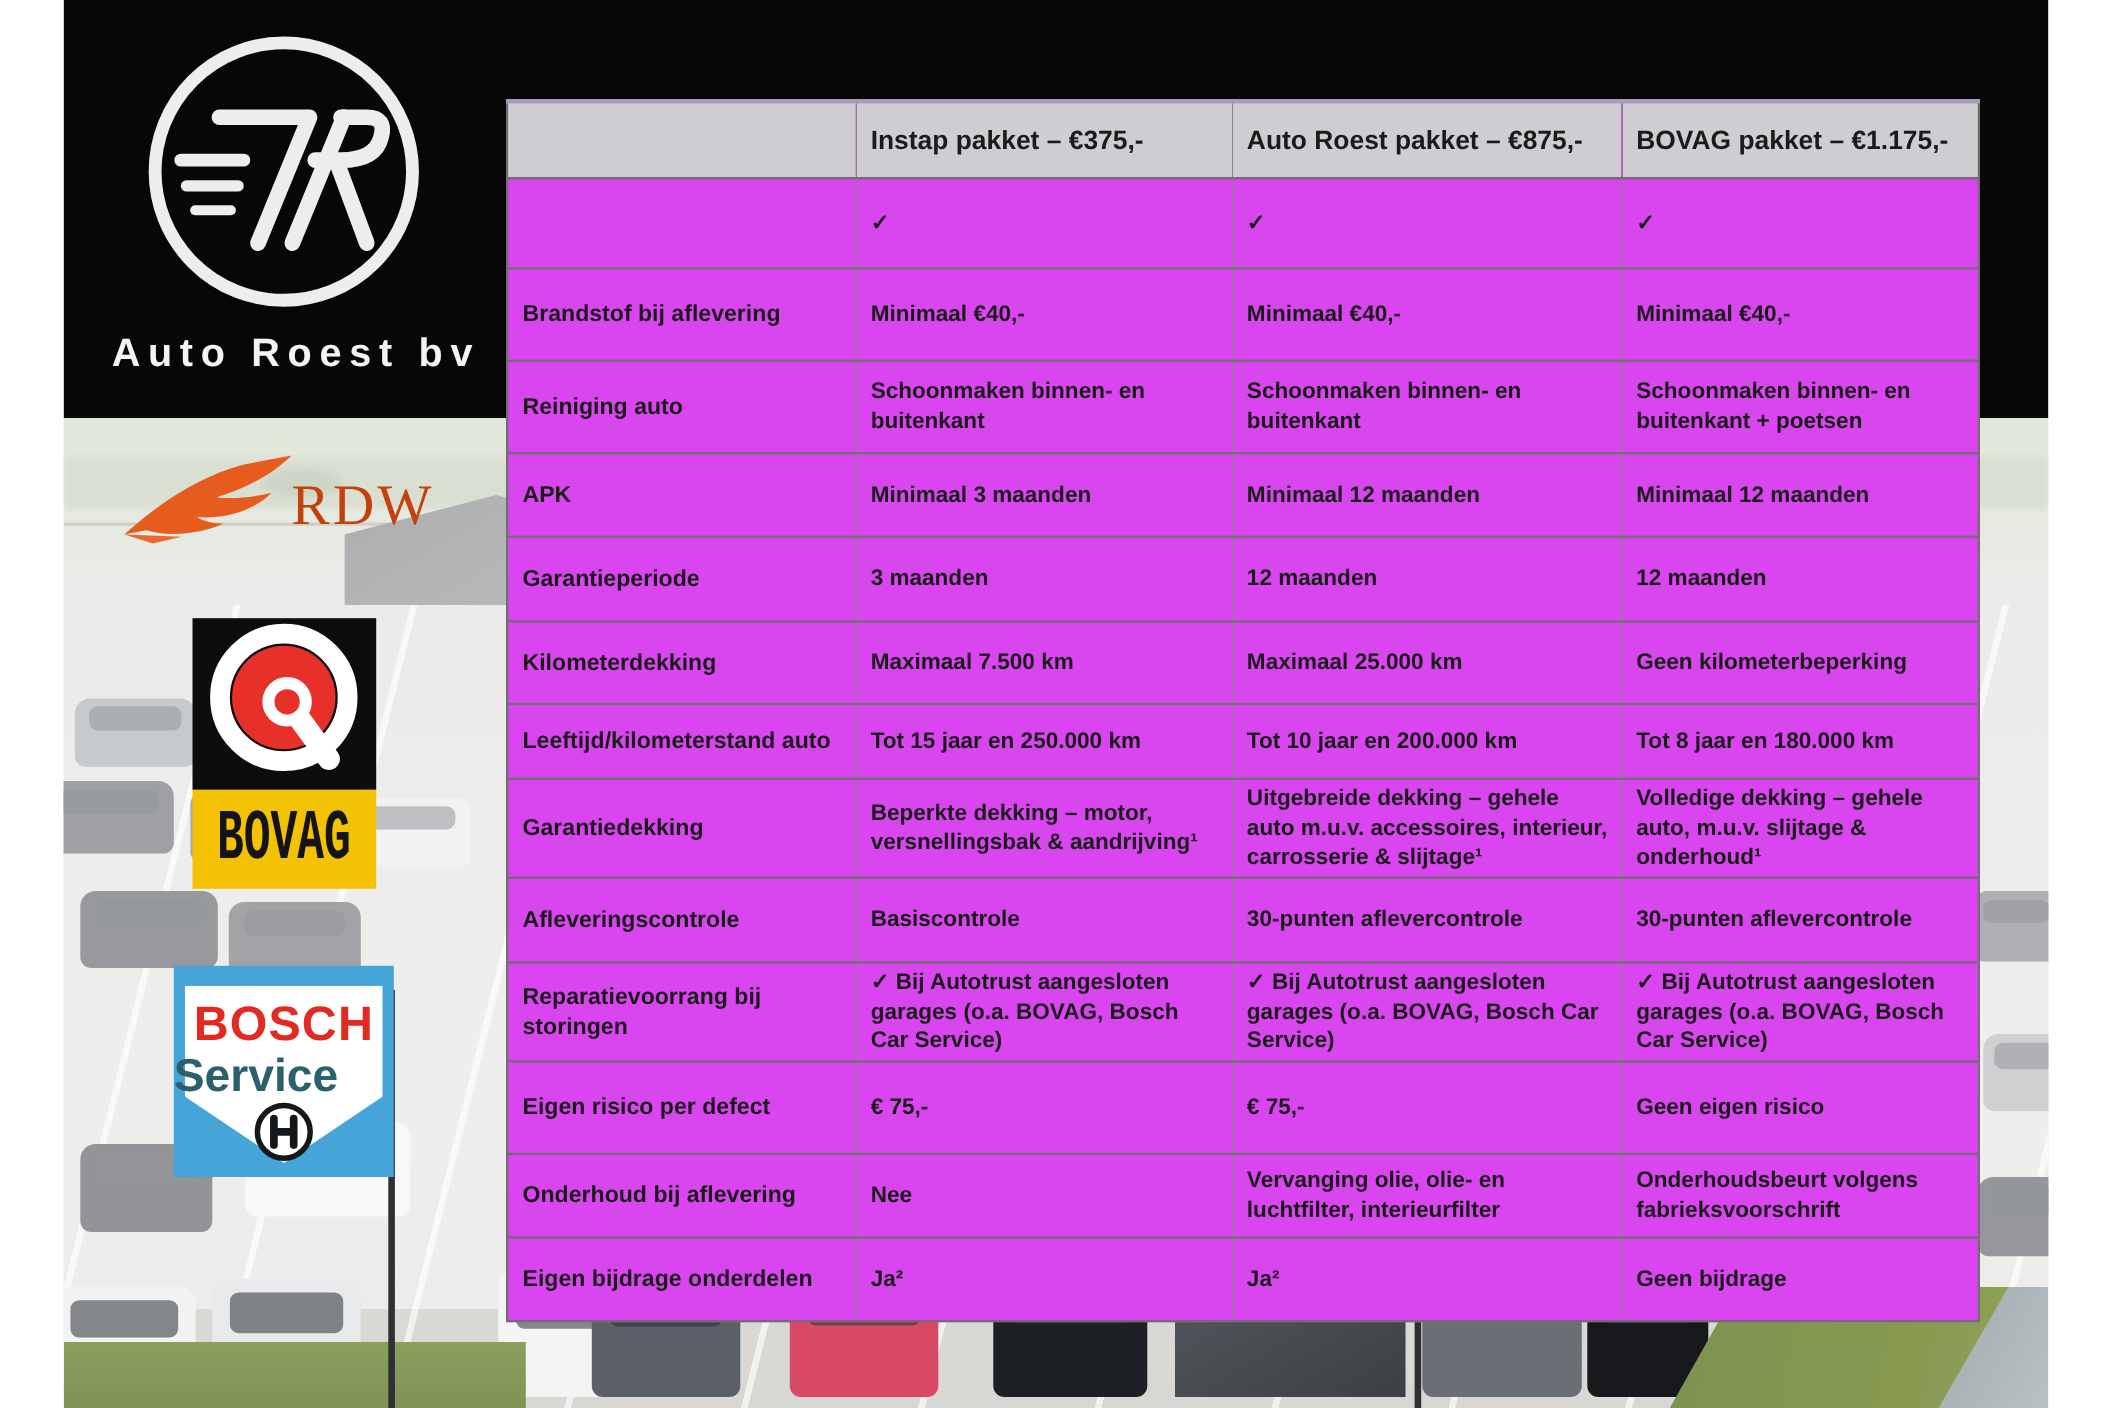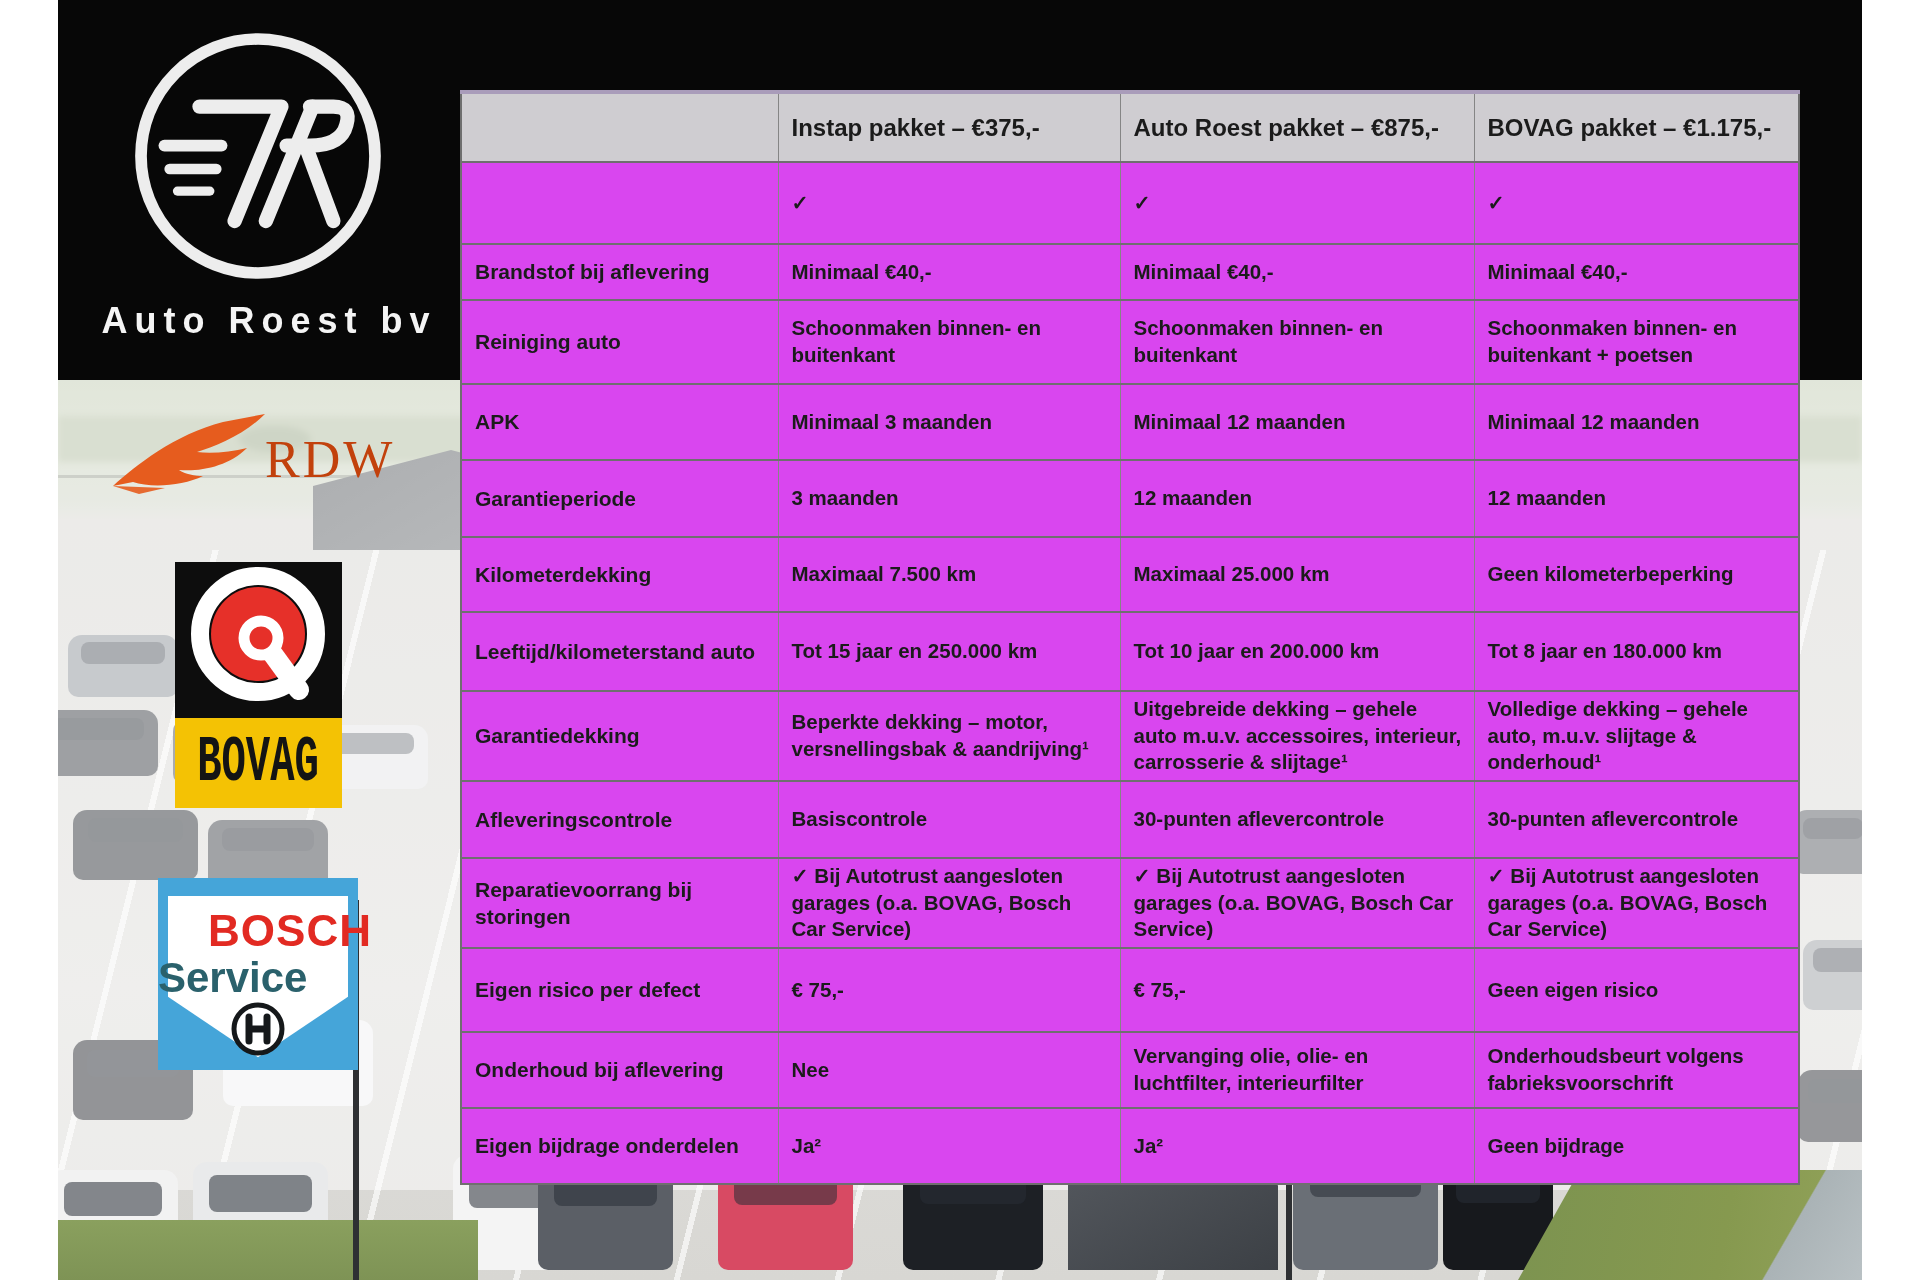--- a/index.html
+++ b/index.html
@@ -57,21 +57,21 @@
   
   .bovag{position:absolute;left:175px;top:562px;width:167px;height:246px;z-index:5;font-family:Liberation Mono, monospace;}
   .bovag-top{position:absolute;left:0;top:0;width:167px;height:156px;background:#0d0d0d;}
   .bovag-band{position:absolute;left:0;top:156px;width:167px;height:90px;background:#f4c204;
     display:flex;align-items:center;justify-content:center;}
   .bovag-word{font-size:52px;font-weight:700;color:#141414;transform:scale(.78,1.25);letter-spacing:0px;}
   
   .bosch{position:absolute;left:158px;top:878px;width:200px;height:192px;background:#45a5d9;z-index:5;}
   .bosch-shield{position:absolute;left:10px;top:18px;width:180px;height:168px;background:#ffffff;
     clip-path:polygon(0 0,100% 0,100% 60%,50% 96%,0 60%);}
-  .bosch-b{position:absolute;left:0;top:28px;width:200px;text-align:center;color:#e22a22;font-size:44px;font-weight:800;letter-spacing:1px;padding-left:32px;}
+  .bosch-b{position:absolute;left:0;top:28px;width:200px;text-align:center;color:#e22a22;font-size:44px;font-weight:800;letter-spacing:1px;}
   .bosch-s{position:absolute;left:0;top:76px;width:200px;color:#2a616c;font-size:42px;font-weight:700;}
   .bosch-sym{position:absolute;left:71px;top:122px;}
   
   .pkg-table{position:absolute;left:460px;top:90px;width:1340px;z-index:10;
     border-collapse:collapse;table-layout:fixed;
     background:#d946ef;
     border:2px solid #6f6f6f;border-top:4px solid #a99cba;}
   .pkg-table th,.pkg-table td{
     border-top:2px solid #6f6f6f;border-bottom:2px solid #6f6f6f;
     border-left:1.5px solid #858585;border-right:1.5px solid #858585;
@@ -194,21 +194,21 @@
         <th>BOVAG pakket – €1.175,-</th>
       </tr>
     </thead>
   <tbody>
       <tr style="height: 82px;">
         <th class="rowlabel"></th>
         <td>✓</td>
         <td>✓</td>
         <td>✓</td>
       </tr>
-      <tr style="height: 56px;">
+      <tr style="height: 84px;">
         <th class="rowlabel">Brandstof bij aflevering</th>
         <td>Minimaal €40,-</td>
         <td>Minimaal €40,-</td>
         <td>Minimaal €40,-</td>
       </tr>
       <tr style="height: 84px;">
         <th class="rowlabel">Reiniging auto</th>
         <td>Schoonmaken binnen- en buitenkant</td>
         <td>Schoonmaken binnen- en buitenkant</td>
         <td>Schoonmaken binnen- en buitenkant + poetsen</td>
@@ -224,21 +224,21 @@
         <td>3 maanden</td>
         <td>12 maanden</td>
         <td>12 maanden</td>
       </tr>
       <tr style="height: 75px;">
         <th class="rowlabel">Kilometerdekking</th>
         <td>Maximaal 7.500 km</td>
         <td>Maximaal 25.000 km</td>
         <td>Geen kilometerbeperking</td>
       </tr>
-      <tr style="height: 79px; padding-left: 33px;">
+      <tr style="height: 68px; padding-left: 33px;">
         <th class="rowlabel">Leeftijd/kilometerstand auto</th>
         <td>Tot 15 jaar en 250.000 km</td>
         <td>Tot 10 jaar en 200.000 km</td>
         <td>Tot 8 jaar en 180.000 km</td>
       </tr>
       <tr style="height: 85px;">
         <th class="rowlabel">Garantiedekking</th>
         <td>Beperkte dekking – motor, versnellingsbak &amp; aandrijving¹</td>
         <td>Uitgebreide dekking – gehele auto m.u.v. accessoires, interieur, carrosserie &amp; slijtage¹</td>
         <td>Volledige dekking – gehele auto, m.u.v. slijtage &amp; onderhoud¹</td>

